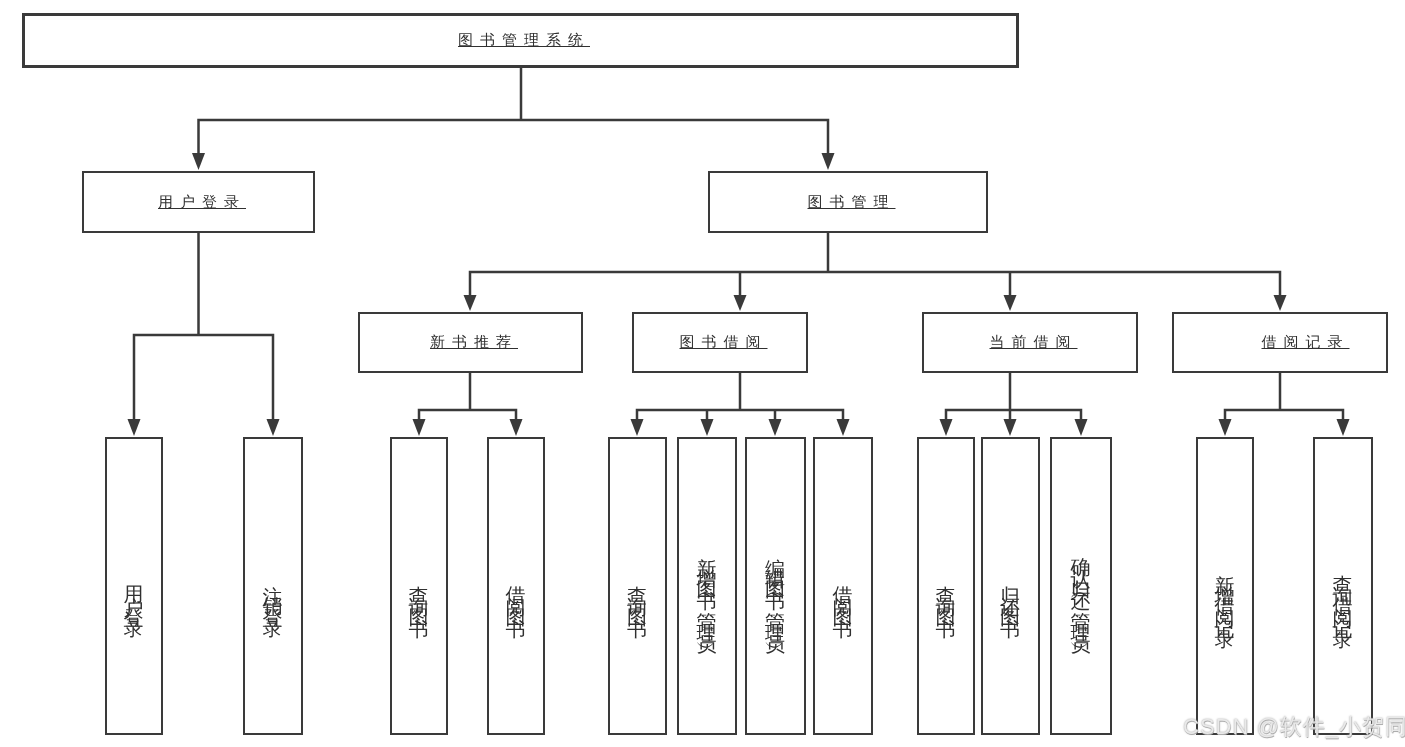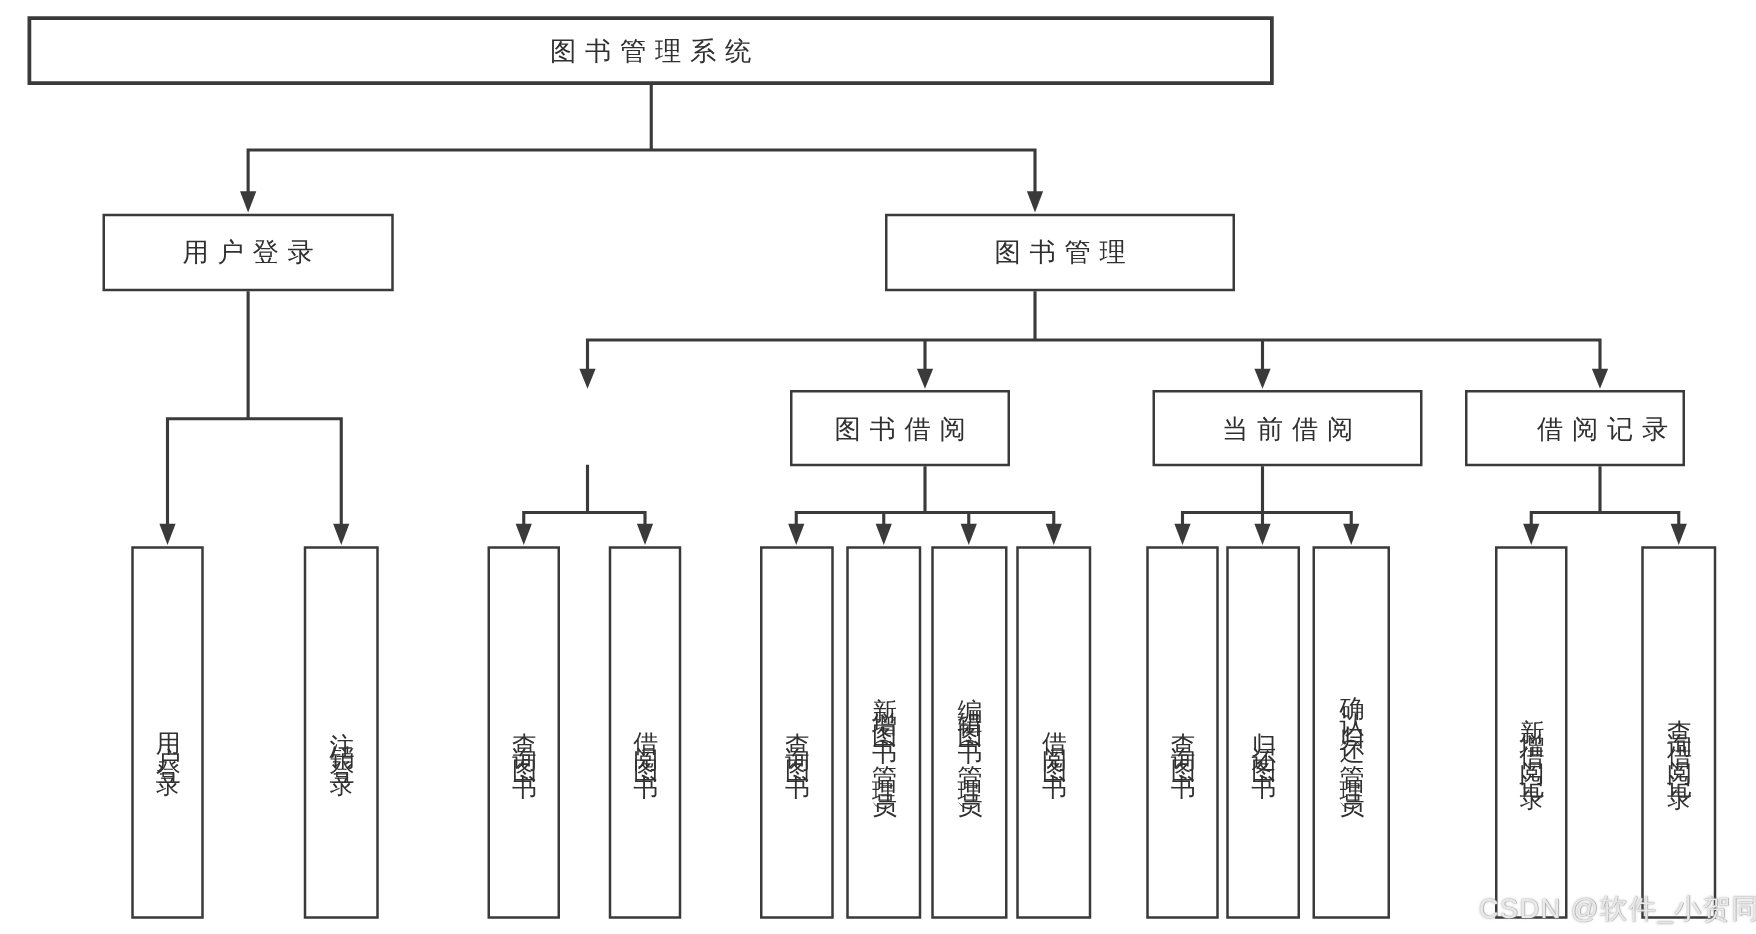--- a/index.html
+++ b/index.html
@@ -9,21 +9,21 @@
     font-family:"Liberation Sans","DejaVu Sans",sans-serif;
   }
   .canvas{position:absolute;inset:0;width:1405px;height:747px;}
   svg.connectors{position:absolute;left:0;top:0;pointer-events:none;}
   .box{
     position:absolute;box-sizing:border-box;
     border:2.5px solid #3a3a3a;background:#ffffff;
     display:flex;align-items:center;justify-content:center;
     color:#303030;
   }
-  .hbox{font-size:21px;letter-spacing:7px;text-indent:7px;white-space:nowrap;}
+  .hbox{font-size:15px;letter-spacing:7px;text-indent:7px;white-space:nowrap;text-decoration:underline;}
   .root{border-width:3px;}
   .vbox{font-size:20px;}
   .vbox span{
     writing-mode:vertical-rl;text-orientation:mixed;
     letter-spacing:11px;line-height:1;padding-top:11px;
     white-space:nowrap;
   }
   .watermark{
     position:absolute;left:1183px;top:712px;z-index:5;
     font-size:22px;letter-spacing:1px;white-space:nowrap;
@@ -81,23 +81,24 @@
       <polygon points="1218.5,419 1231.5,419 1225,436"></polygon>
       <polygon points="1336.5,419 1349.5,419 1343,436"></polygon>
     </g>
   </svg>
 
   <div class="box hbox root" style="left:22px;top:13px;width:997px;height:55px;">图书管理系统</div>
 
   <div class="box hbox" style="left:82px;top:171px;width:233px;height:62px;">用户登录</div>
   <div class="box hbox" style="left:708px;top:171px;width:280px;height:62px;">图书管理</div>
 
+  <div class="box hbox" style="left:358px;top:312px;width:225px;height:61px;">新书推荐</div>
   <div class="box hbox" style="left:632px;top:312px;width:176px;height:61px;">图书借阅</div>
   <div class="box hbox" style="left:902px;top:312px;width:216px;height:61px;margin-left:20px;">当前借阅</div>
-  <div class="box hbox" style="left:1172px;top:312px;width:176px;height:61px;padding-left:44px;">借阅记录</div>
+  <div class="box hbox" style="left:1172px;top:312px;width:216px;height:61px;padding-left:44px;">借阅记录</div>
 
   <div class="box vbox" style="left:105px;top:437px;width:58px;height:298px;">
     <span>用户登录</span>
   </div>
   <div class="box vbox" style="left:243px;top:437px;width:60px;height:298px;">
     <span>注销登录</span>
   </div>
 
   <div class="box vbox" style="left:390px;top:437px;width:58px;height:298px;">
     <span>查询图书</span>

